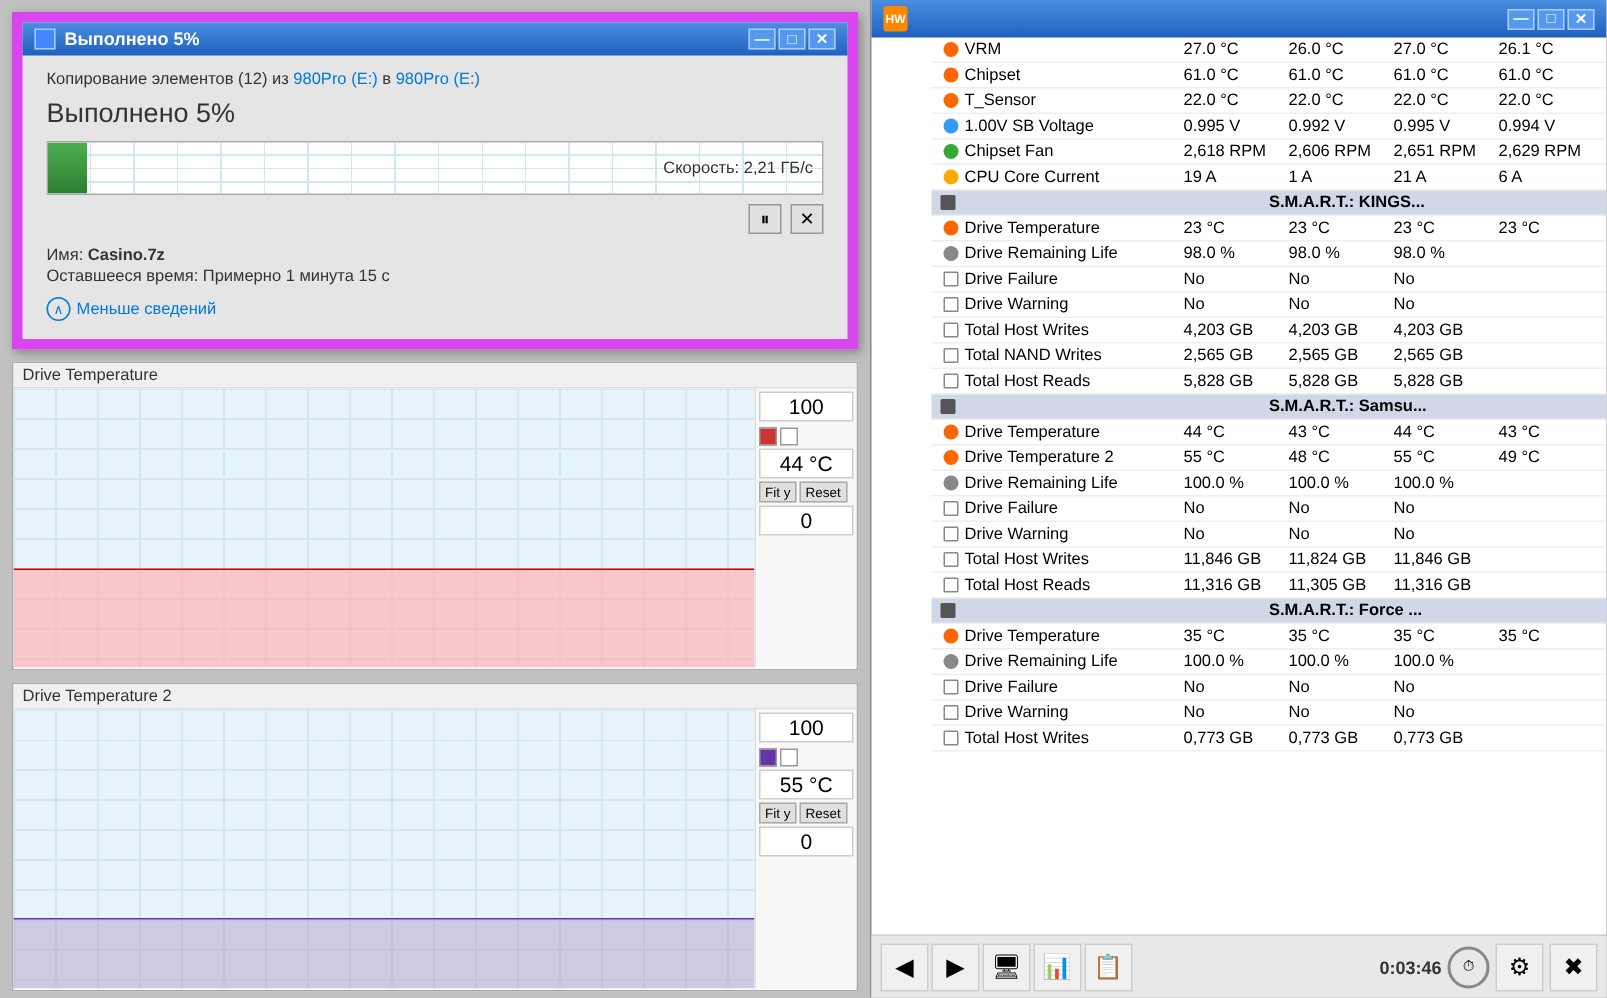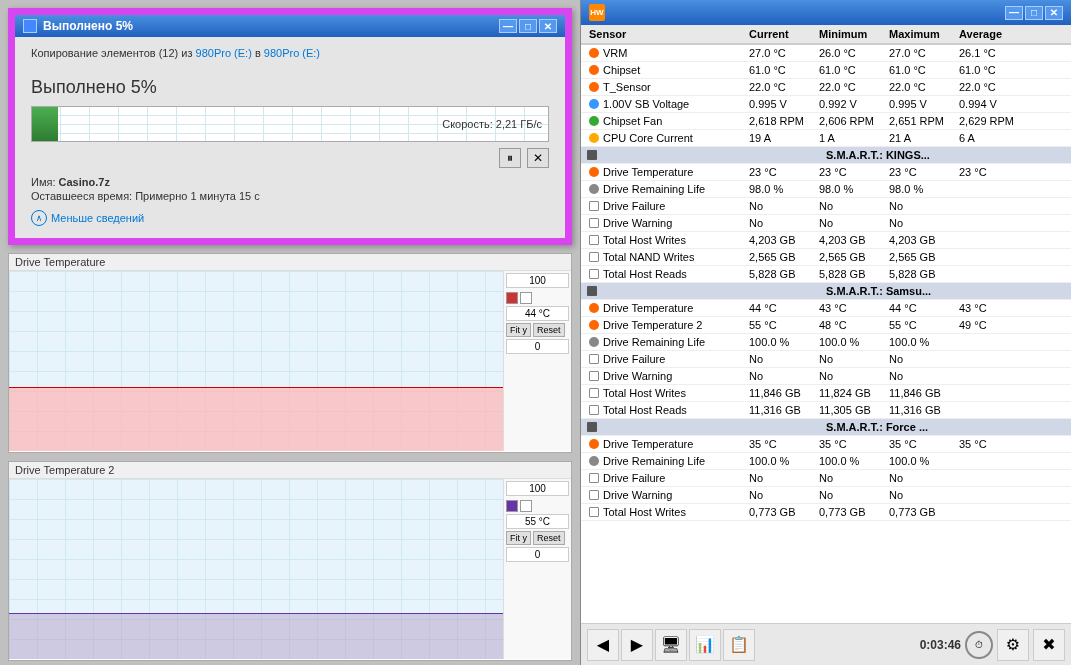--- a/index.html
+++ b/index.html
@@ -66,21 +66,21 @@
       align-items: center;
       justify-content: center;
       cursor: pointer;
     }
     .copy-dialog .dialog-body {
       padding: 10px 16px 12px 16px;
     }
     .copy-source {
       font-size: 11px;
       color: #333;
-      margin-bottom: 18px;
+      margin-bottom: 6px;
     }
     .copy-source a { color: #0078d7; text-decoration: none; }
     .copy-progress-title {
       font-size: 18px;
       color: #333;
       margin-bottom: 8px;
       font-weight: 400;
     }
     .progress-bar-container {
       background: white;
@@ -222,21 +222,21 @@
       flex-direction: column;
       padding: 2px;
       gap: 2px;
       border-left: 1px solid #ddd;
       background: #f8f8f8;
     }
     .chart-value-box {
       background: white;
       border: 1px solid #ccc;
       text-align: center;
-      font-size: 10px;
+      font-size: 14px;
       padding: 1px 2px;
     }
     .chart-color-row {
       display: flex;
       align-items: center;
       gap: 2px;
       margin-top: 2px;
     }
     .color-swatch {
       width: 12px;
@@ -332,20 +332,21 @@
       overflow-y: scroll;
       overflow-x: hidden;
     }
     .sensor-row {
       display: grid;
       grid-template-columns: 160px 70px 70px 70px 70px;
       border-bottom: 1px solid #eee;
       padding: 1px 4px;
       font-size: 11px;
       align-items: center;
+      margin-left: 40px;
     }
     .sensor-row div {
       padding: 1px 4px;
       white-space: nowrap;
       overflow: hidden;
     }
     .sensor-row.section-header {
       background: #d0d8e8;
       font-weight: bold;
       font-size: 11px;
@@ -512,27 +513,20 @@
     <div class="hwinfo-title-left">
       <div class="hwinfo-icon">HW</div>
     </div>
     <div class="hwinfo-controls">
       <div class="hw-btn">—</div>
       <div class="hw-btn">□</div>
       <div class="hw-btn">✕</div>
     </div>
   </div>
 
-  <div class="sensor-table-header">
-    <div>Sensor</div>
-    <div>Current</div>
-    <div>Minimum</div>
-    <div>Maximum</div>
-    <div>Average</div>
-  </div>
 
   <div class="sensor-scroll" id="sensor-table-body">
   <div class="sensor-row">
         <div class="sensor-label">
           <span class="sensor-icon" style="background: rgb(255, 102, 0);"></span>
           <span>VRM</span>
         </div>
         <div>27.0 °C</div>
         <div>26.0 °C</div>
         <div>27.0 °C</div>

